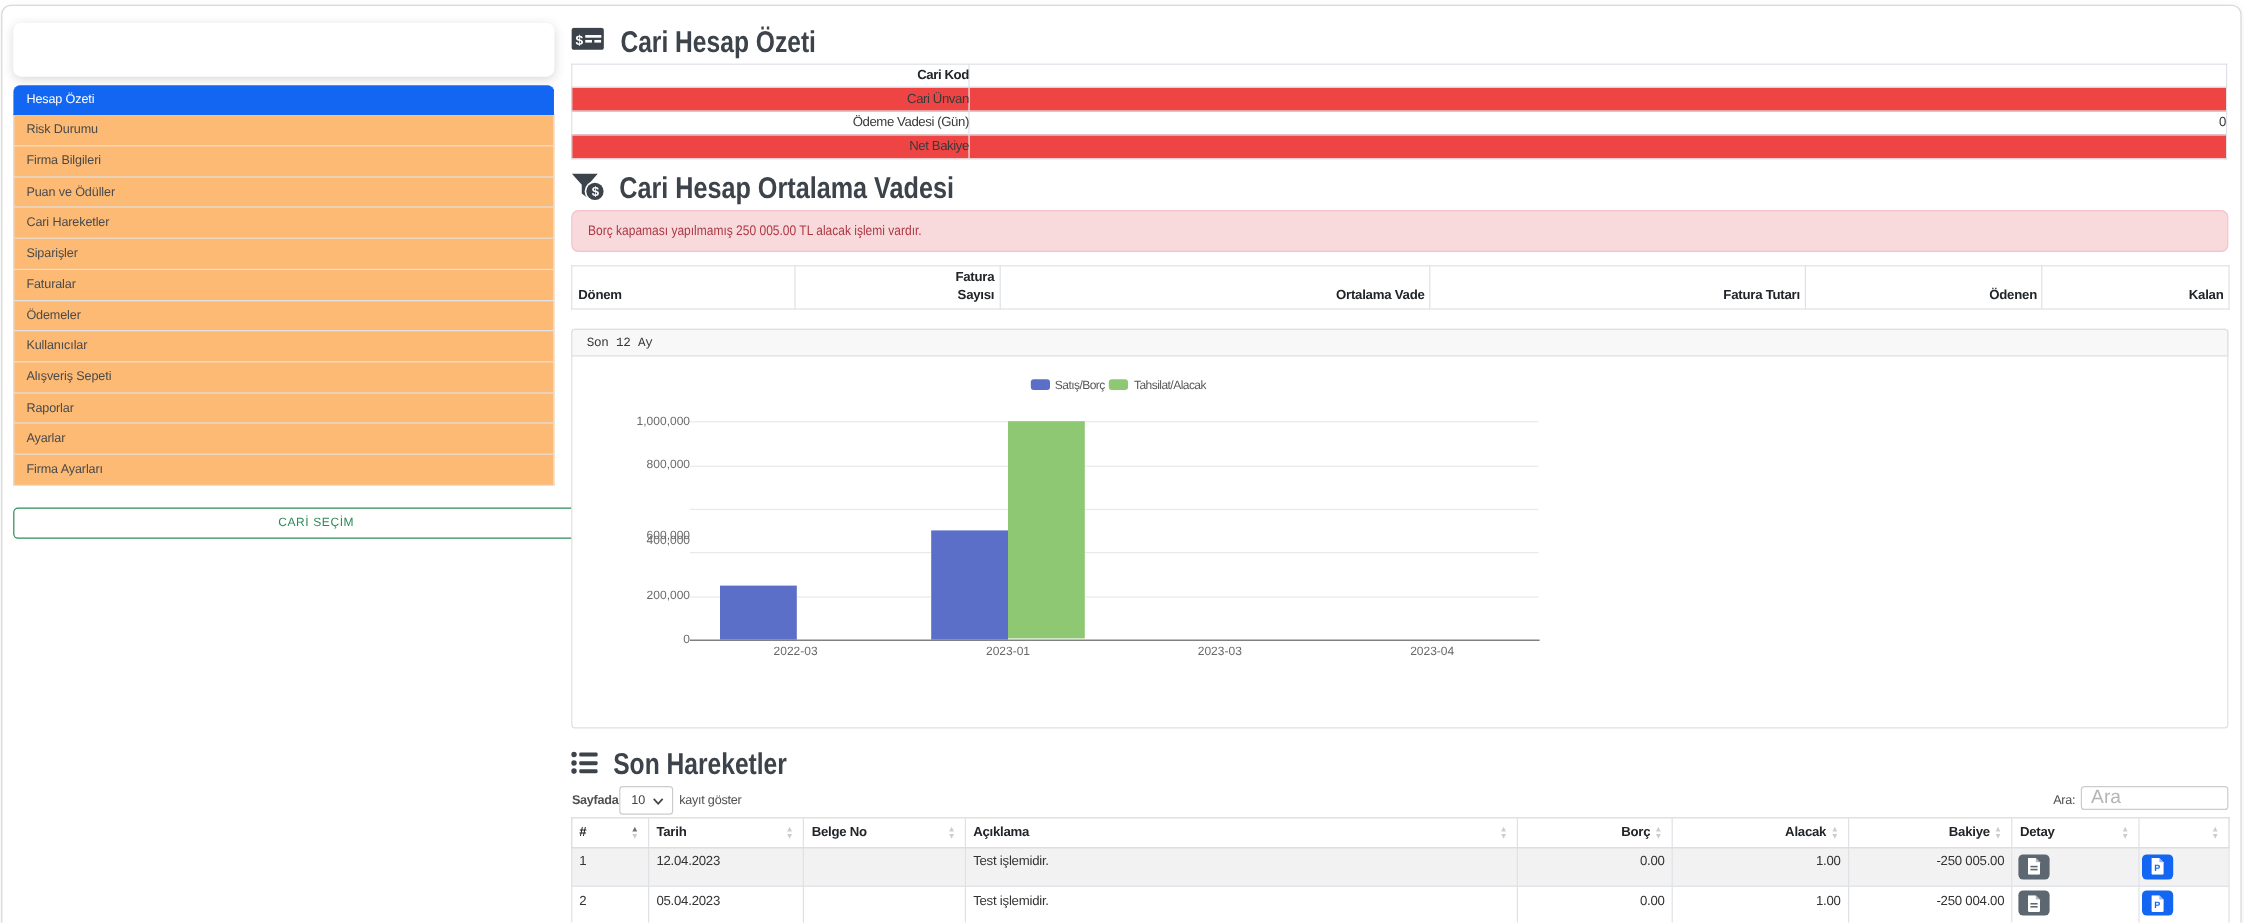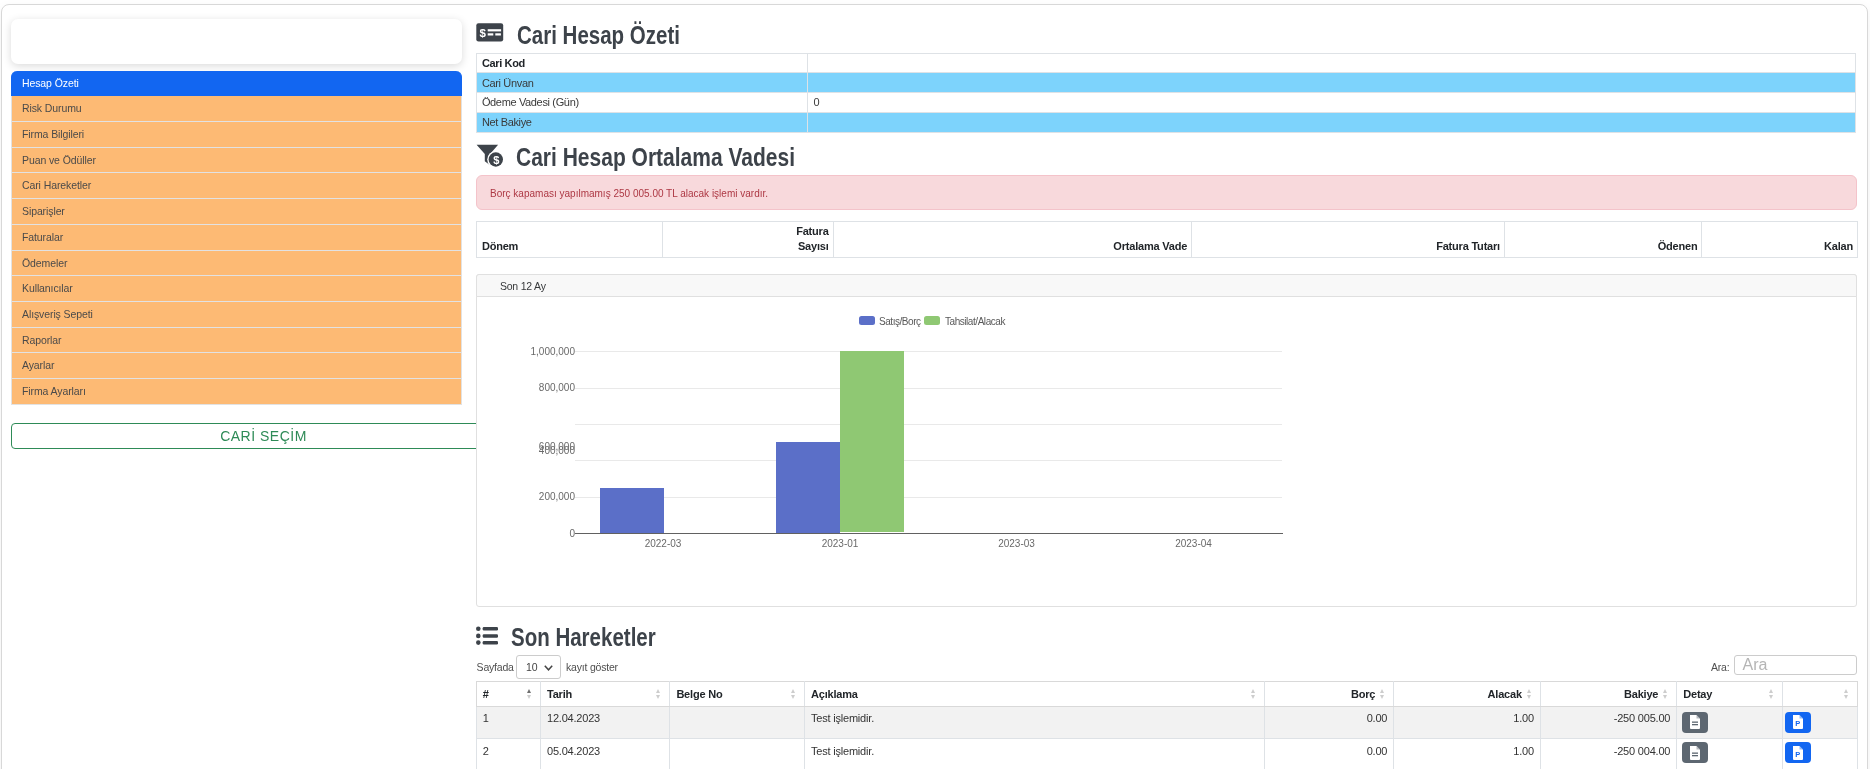--- a/index.html
+++ b/index.html
@@ -9,45 +9,45 @@
 .abs { position:absolute; }
 
 
 #wrap { left:1px; top:4px; width:1867px; height:860px; border:1px solid #d8d8d8; border-radius:8px; box-shadow:0 4px 12px rgba(0,0,0,.06); background:#fff; }
 
 
 #logocard { left:11px; top:19px; width:451px; height:45px; background:#fff; border-radius:7px; box-shadow:0 2px 9px rgba(0,0,0,.15); }
 #menu { left:11px; top:70.5px; width:451px; list-style:none; }
 #menu li { height:25.72px; line-height:24.7px; border:1px solid #e2e2e2; border-top:none; padding-left:10px; font-size:10.5px; letter-spacing:-0.1px; color:#4a4a4a; background:#fdba74; }
 #menu li.active { background:#1266f1; border-color:#1266f1; color:#fff; border-radius:6px 6px 0 0; }
-#cariBtn { left:11px; top:423px; width:505px; height:26px; border:1px solid #2e8b57; border-radius:4px; color:#2e8b57; font-size:14px; letter-spacing:0.5px; text-align:center; line-height:24px; background:#fff; }
+#cariBtn { left:11px; top:423px; width:505px; height:26px; border:1px solid #2e8b57; border-radius:4px; color:#2e8b57; font-size:10px; letter-spacing:0.5px; text-align:center; line-height:24px; background:#fff; }
 
 
 .h1 { font-size:25px; font-weight:700; color:#3d434a; white-space:nowrap; transform-origin:0 0; }
 
 
 table { border-collapse:collapse; }
 #sumtab { left:475.9px; top:52.5px; width:1380px; table-layout:fixed; font-size:11px; letter-spacing:-0.35px; color:#3a3a3a; }
-#sumtab td, #sumtab th { border:1px solid #dee2e6; height:19.8px; padding:0 0 0 5px; text-align:left; font-weight:400; }
+#sumtab td, #sumtab th { border:1px solid #dee2e6; height:19.8px; padding:0 0 0 5px; text-align:right; font-weight:400; }
 #sumtab tr:first-child th { height:18px; font-weight:700; color:#212529; }
-#sumtab tr.g td { background:#7dd3fc; }
+#sumtab tr.g td { background:#ef4444; }
 
 
 #alert { left:475.9px; top:174.5px; width:1381px; height:35.7px; background:#f8d9dc; border:1px solid #f4c3ca; border-radius:6px; color:#ad3844; font-size:11.5px; line-height:34px; padding-left:13px; }
 #alert span { display:inline-block; transform:scaleX(0.87); transform-origin:0 50%; }
 
 
 #dtab { left:475.9px; top:221px; width:1381px; table-layout:fixed; font-size:11px; letter-spacing:-0.2px; color:#212529; }
 #dtab th { border:1px solid #dee2e6; height:35.5px; padding:2px 4px 3px 5px; vertical-align:bottom; font-weight:700; line-height:15px; }
 #dtab th.r { text-align:right; }
 #dtab th.l { text-align:left; }
 
 
 #card { left:475.9px; top:274px; width:1381px; height:333px; border:1px solid #e0e0e0; border-radius:3px; background:#fff; }
-#cardhead { left:475.9px; top:274px; width:1381px; height:23px; background:#f8f8f8; border:1px solid #e0e0e0; border-radius:3px 3px 0 0; font-size:10.5px; letter-spacing:-0.2px; color:#37393b; line-height:22px; padding-left:23px; }
+#cardhead { left:475.9px; top:274px; width:1381px; height:23px; background:#f8f8f8; border:1px solid #e0e0e0; border-radius:3px 3px 0 0; font-size:10.5px; letter-spacing:-0.2px; color:#37393b; line-height:22px; padding-left:12px;font-family:Liberation Mono, monospace; }
 
 .grid { height:1px; background:#e9e9e9; left:575px; width:707px; }
 .ylab { width:70px; text-align:right; font-size:10px; color:#696969; left:505px; line-height:10px; }
 .xlab { width:80px; text-align:center; font-size:10px; color:#696969; line-height:10px; }
 .bar { position:absolute; }
 
 
 .sw { position:absolute; width:16px; height:9px; border-radius:2.5px; top:315.5px; }
 .legtxt { position:absolute; top:316.5px; font-size:10px; letter-spacing:-0.45px; color:#595959; line-height:10px; }
 
@@ -198,21 +198,21 @@
   <svg class="abs" style="left:476px;top:626px;" width="23" height="19" viewBox="0 0 23 19">
     <circle cx="2.3" cy="2.7" r="2.3" fill="#3d434a"></circle>
     <circle cx="2.3" cy="9.9" r="2.3" fill="#3d434a"></circle>
     <circle cx="2.3" cy="16.6" r="2.3" fill="#3d434a"></circle>
     <rect x="6.7" y="1.1" width="15.3" height="3.4" rx="1.2" fill="#3d434a"></rect>
     <rect x="6.7" y="8.3" width="15.3" height="3.4" rx="1.2" fill="#3d434a"></rect>
     <rect x="6.7" y="15" width="15.3" height="3.4" rx="1.2" fill="#3d434a"></rect>
   </svg>
   <div class="h1 abs" style="left:511px;top:623px;transform:scaleX(0.82);">Son Hareketler</div>
 
-  <div class="ctl abs" style="left:476.6px;top:661px;">Sayfada</div>
+  <div class="ctl abs" style="left:476.6px;top:661px;font-weight:bold;">Sayfada</div>
   <div id="pagesel" class="abs">10
     <svg style="position:absolute;right:7px;top:9px;" width="9" height="6" viewBox="0 0 9 6">
         <path d="M0.8 0.8 L4.5 4.8 L8.2 0.8" stroke="#444" stroke-width="1.5" fill="none"></path>
       </svg>
   </div>
   <div class="ctl abs" style="left:566px;top:661px;">kayıt göster</div>
   <div class="ctl abs" style="left:1711px;top:661px;">Ara:</div>
   <div id="arainp" class="abs">Ara</div>
 
   <table id="dt" class="abs">

